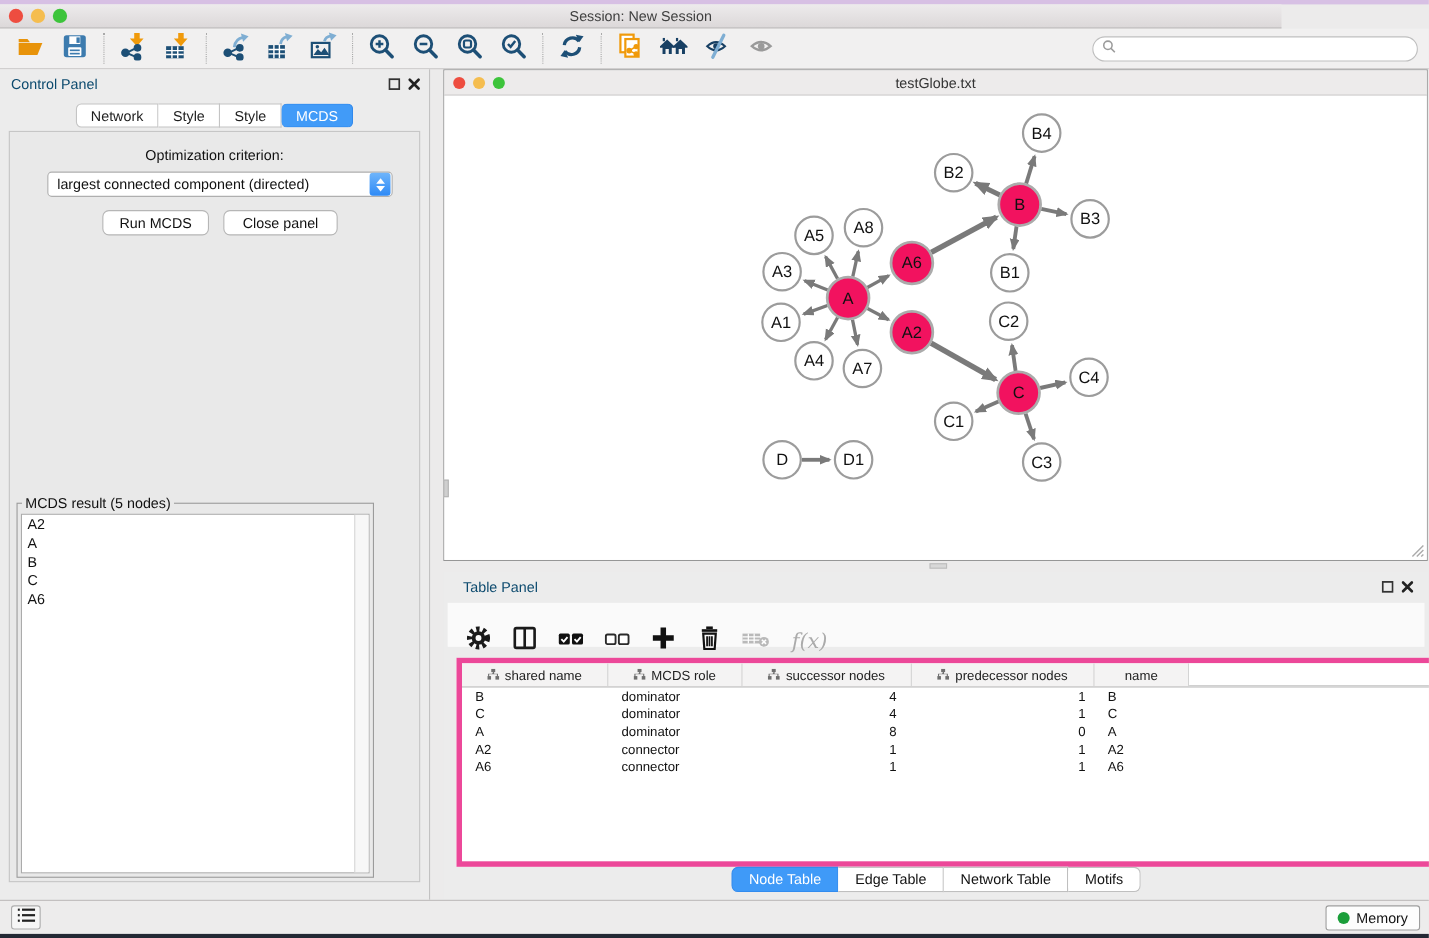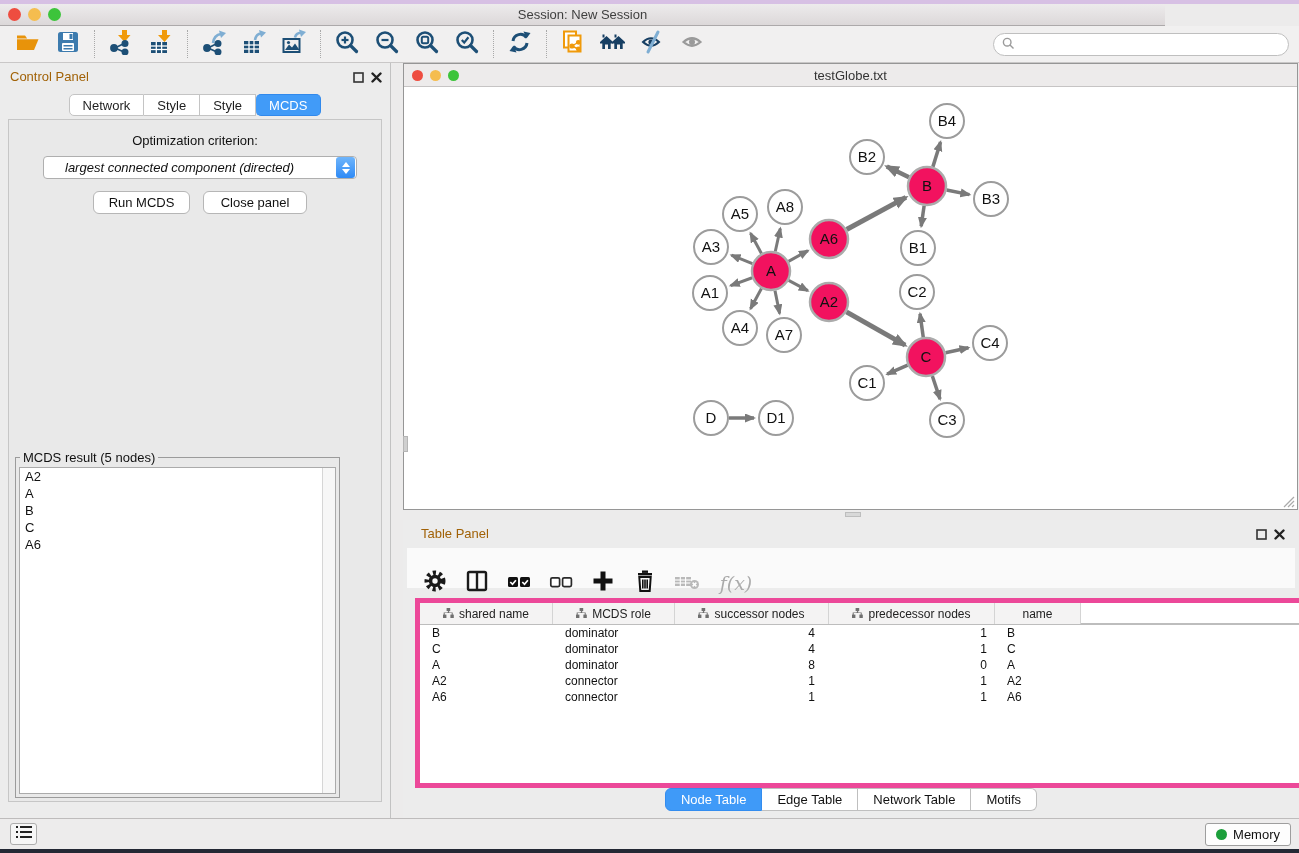--- a/index.html
+++ b/index.html
@@ -22,34 +22,34 @@
   .tb-btn { width:40px; height:30px; display:flex; align-items:center; justify-content:center; }
   .tb-sep { width:1px; height:28px; border-left:1px dotted #A9A9A9; margin:0 6px; }
   .search-wrap { position:absolute; right:10px; top:7px; width:296px; height:23px; background:#FFF;
     border:1px solid #BFBFBF; border-radius:12px; display:flex; align-items:center; padding:0 8px; }
   .search-wrap input { border:none; outline:none; flex:1; font-size:12px; background:transparent; margin-left:5px; }
 
   
   .control-panel { position:absolute; left:0; top:63px; width:391px; height:755px; background:#ECECEC;
     border-right:1px solid #C2C2C2; }
   .panel-head { position:absolute; left:0; top:0; width:100%; height:26px; }
-  .panel-head .pt { position:absolute; left:10px; top:6px; font-size:13px; color:#a16207; }
+  .panel-head .pt { position:absolute; left:10px; top:6px; font-size:13px; color:#0c4a6e; }
   .panel-icons { position:absolute; right:8px; top:6px; display:flex; gap:7px; align-items:center; }
   .cp-tabs { position:absolute; left:0; right:0; top:31px; display:flex; justify-content:center; }
   .cp-tab { background:#FFF; border:1px solid #C4C4C4; border-left:none; font-size:13px; color:#1E1E1E;
     padding:3px 13px; height:22px; line-height:15px; }
   .cp-tab:first-child { border-left:1px solid #C4C4C4; border-radius:5px 0 0 5px; }
   .cp-tab:last-child { border-radius:0 5px 5px 0; }
   .cp-tab.sel { background:#419BF8; border-color:#3189EC; color:#FFF; border-radius:5px; }
   .cp-body { position:absolute; left:8px; right:8px; top:56px; bottom:16px; background:#E9E9E9;
     border:1px solid #C6C6C6; }
   .crit-label { position:absolute; left:0; right:0; top:13px; text-align:center; font-size:13px; color:#111; }
   .dropdown { position:absolute; left:34px; top:36px; width:314px; height:23px; background:#FFF;
     border:1px solid #AFAFAF; border-radius:4px; font-size:13px; color:#111; display:flex; align-items:center; }
-  .dropdown .dv { flex:1; padding-left:21px; white-space:nowrap; overflow:hidden;font-style:italic; }
+  .dropdown .dv { flex:1; padding-left:8px; white-space:nowrap; overflow:hidden; }
   .dd-stepper { width:19px; height:21px; border-radius:3px; background:linear-gradient(#6FB5FB,#2E8AF6);
     margin-right:1px; display:flex; flex-direction:column; align-items:center; justify-content:center; gap:2px; }
   .dd-up { width:0; height:0; border-left:4px solid transparent; border-right:4px solid transparent; border-bottom:5px solid #FFF; }
   .dd-dn { width:0; height:0; border-left:4px solid transparent; border-right:4px solid transparent; border-top:5px solid #FFF; }
   .cp-btn { position:absolute; top:71px; height:23px; background:#FFF; border:1px solid #B6B6B6; border-radius:6px;
     font-size:13px; color:#111; display:flex; align-items:center; justify-content:center; font-family:inherit; }
   .btn-run { left:84px; width:97px; } .btn-close { left:194px; width:104px; }
   .mcds-fieldset { position:absolute; left:6px; top:330px; width:325px; height:348px; border:1px solid #9B9B9B; padding:0; }
   .mcds-fieldset legend { font-size:13px; color:#111; margin-left:4px; padding:0 3px; }
   .result-box { position:absolute; left:3px; right:3px; top:2px; bottom:3px; background:#FFF; border:1px solid #ABABAB; }

